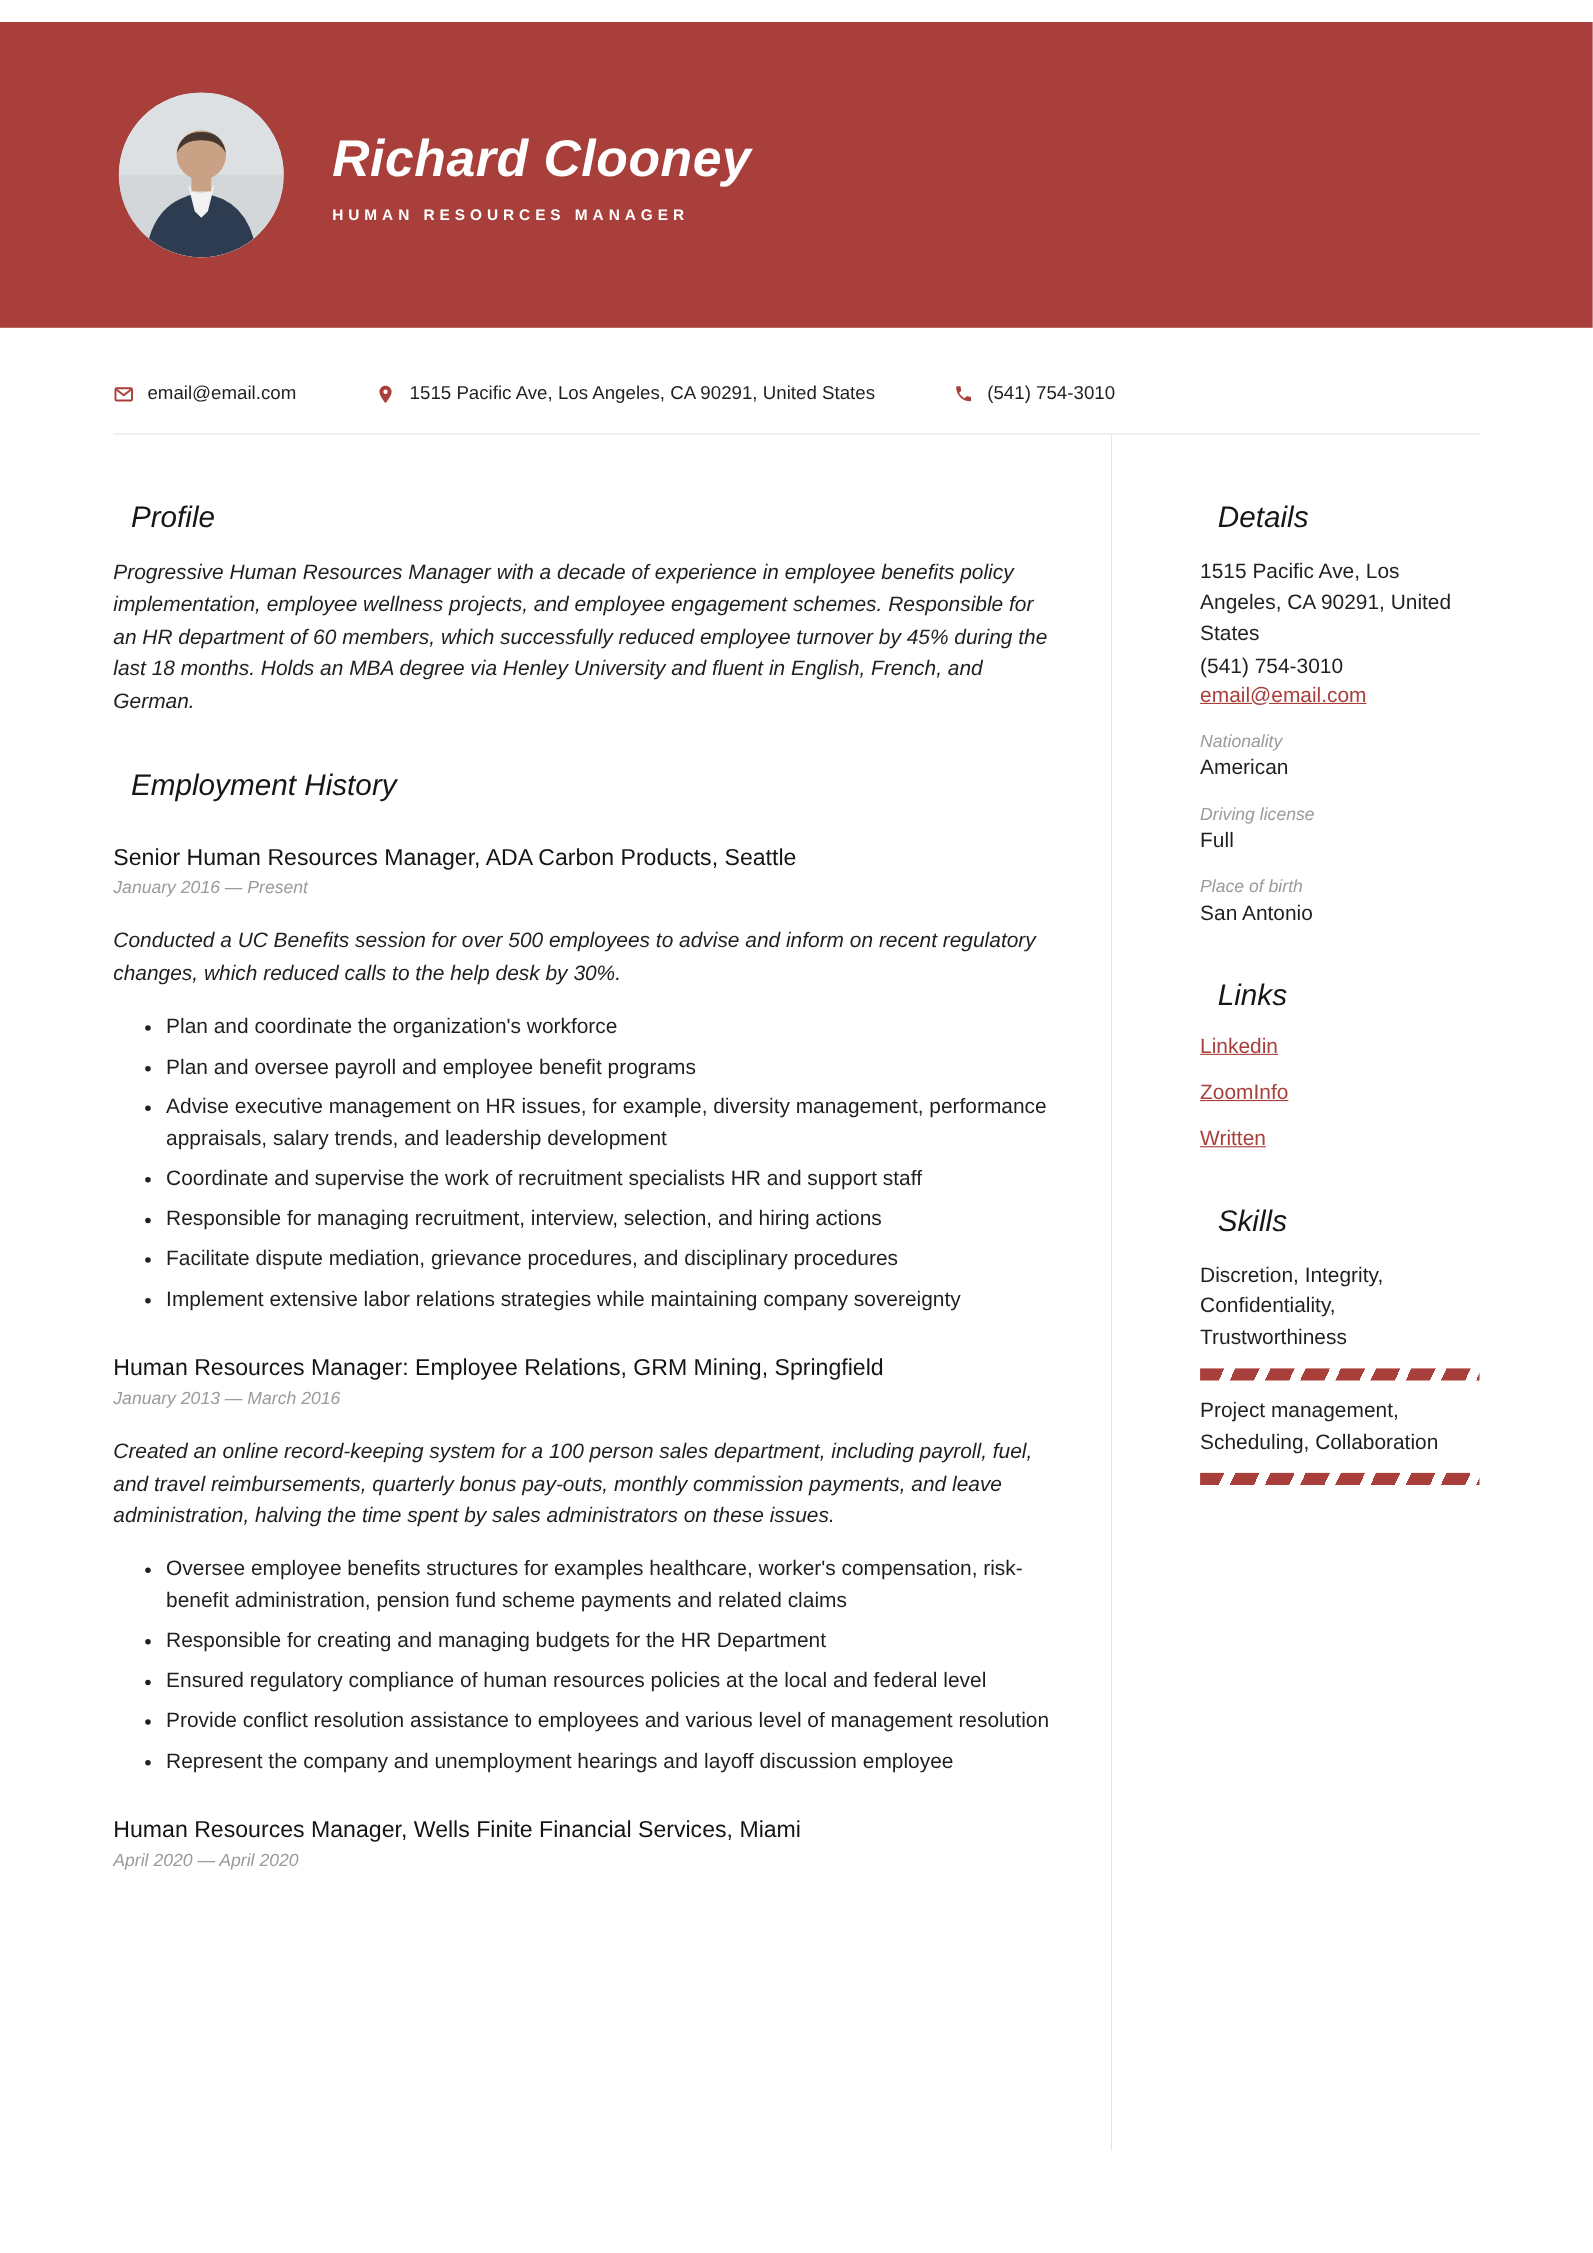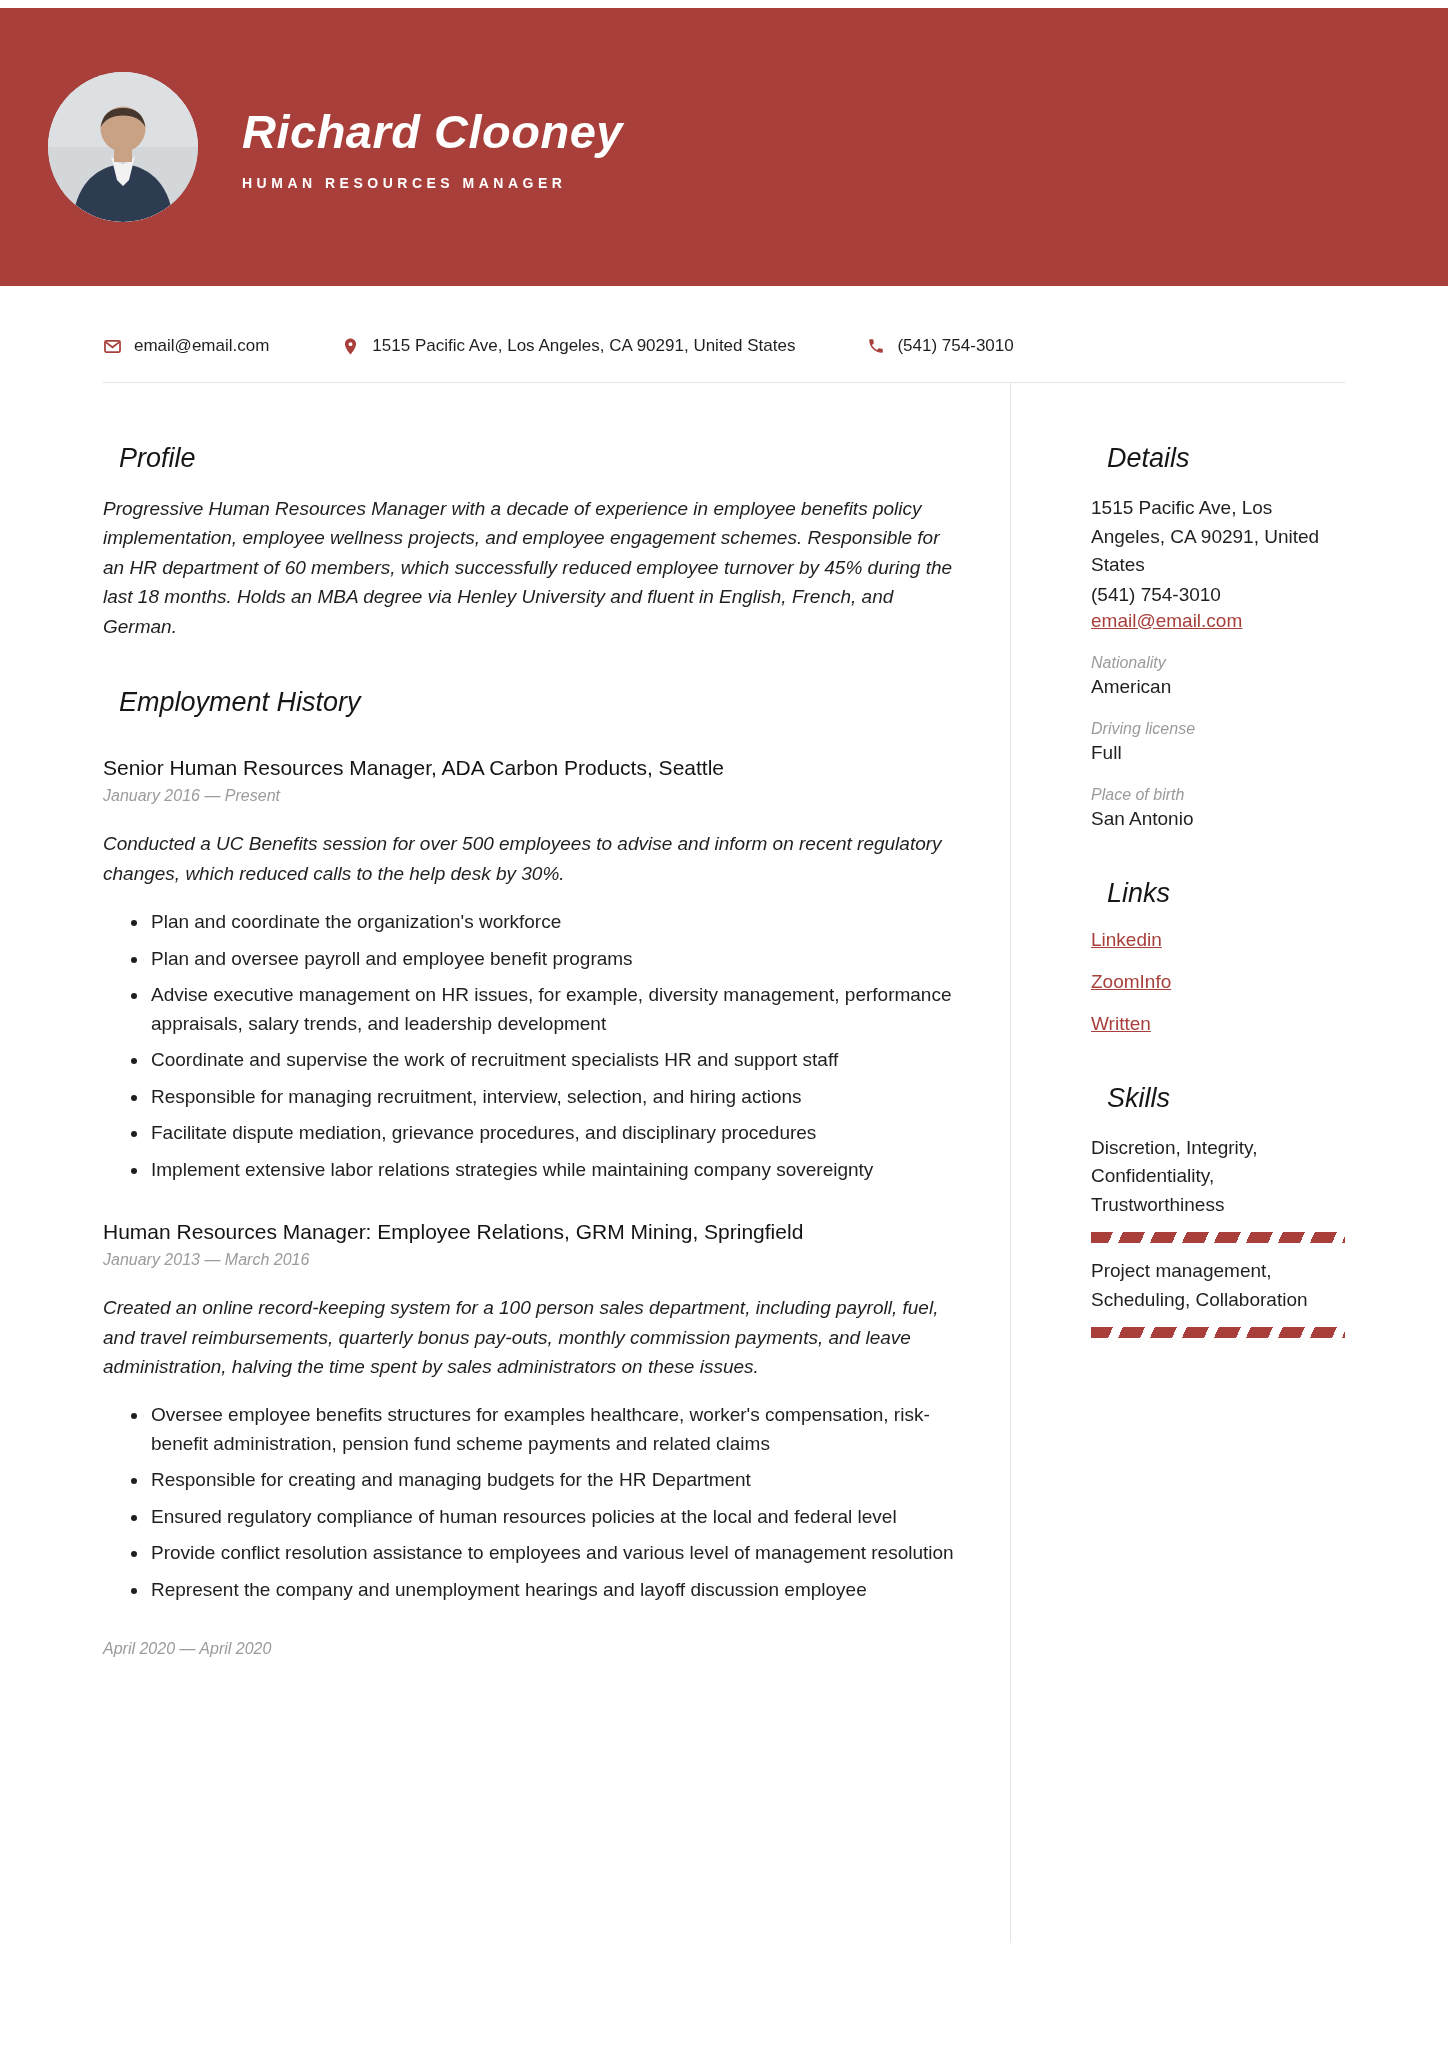--- a/index.html
+++ b/index.html
@@ -10,22 +10,22 @@
   }
   *{box-sizing:border-box;}
   html,body{margin:0;padding:0;}
   body{
     width:1448px;height:2048px;overflow:hidden;
     background:#ffffff;color:var(--text);
     font-family:"Liberation Sans", sans-serif;
   }
   
   .banner{
-    margin-top:8px;height:278px;background:var(--accent);
-    display:flex;align-items:center;padding-left:48px;
+    margin-top:20px;height:278px;background:var(--accent);
+    display:flex;align-items:center;padding-left:108px;
   }
   .avatar{width:150px;height:150px;border-radius:50%;overflow:hidden;flex:0 0 auto;background:#d4d7da;}
   .avatar svg{display:block;width:100%;height:100%;}
   .name-block{margin-left:44px;color:#fff;}
   .name{font-size:47px;font-weight:bold;font-style:italic;margin:0;letter-spacing:.5px;}
   .subtitle{margin-top:16px;font-size:14px;font-weight:bold;letter-spacing:4.5px;}
   
   .contact-row{display:flex;align-items:center;margin:50px 103px 0;}
   .contact-item{display:flex;align-items:center;font-size:17px;margin-right:72px;}
   .cicon{color:var(--accent);display:inline-flex;margin-right:12px;}
@@ -149,20 +149,21 @@
         <ul class="bullets">
           <li>Oversee employee benefits structures for examples healthcare, worker's compensation, risk-benefit administration, pension fund scheme payments and related claims</li>
           <li>Responsible for creating and managing budgets for the HR Department</li>
           <li>Ensured regulatory compliance of human resources policies at the local and federal level</li>
           <li>Provide conflict resolution assistance to employees and various level of management resolution</li>
           <li>Represent the company and unemployment hearings and layoff discussion employee</li>
         </ul>
       </section>
 
       <section>
+        <h3 class="job-title" style="margin-top:0;">Human Resources Manager, Wells Finite Financial Services, Miami</h3>
         <div class="dates">April 2020 — April 2020</div>
       </section>
 
     </main>
 
     <aside class="sidebar">
 
       <h2>Details</h2>
       <div class="side-text">1515 Pacific Ave, Los Angeles, CA 90291, United States</div>
       <div class="side-value">(541) 754-3010</div>

